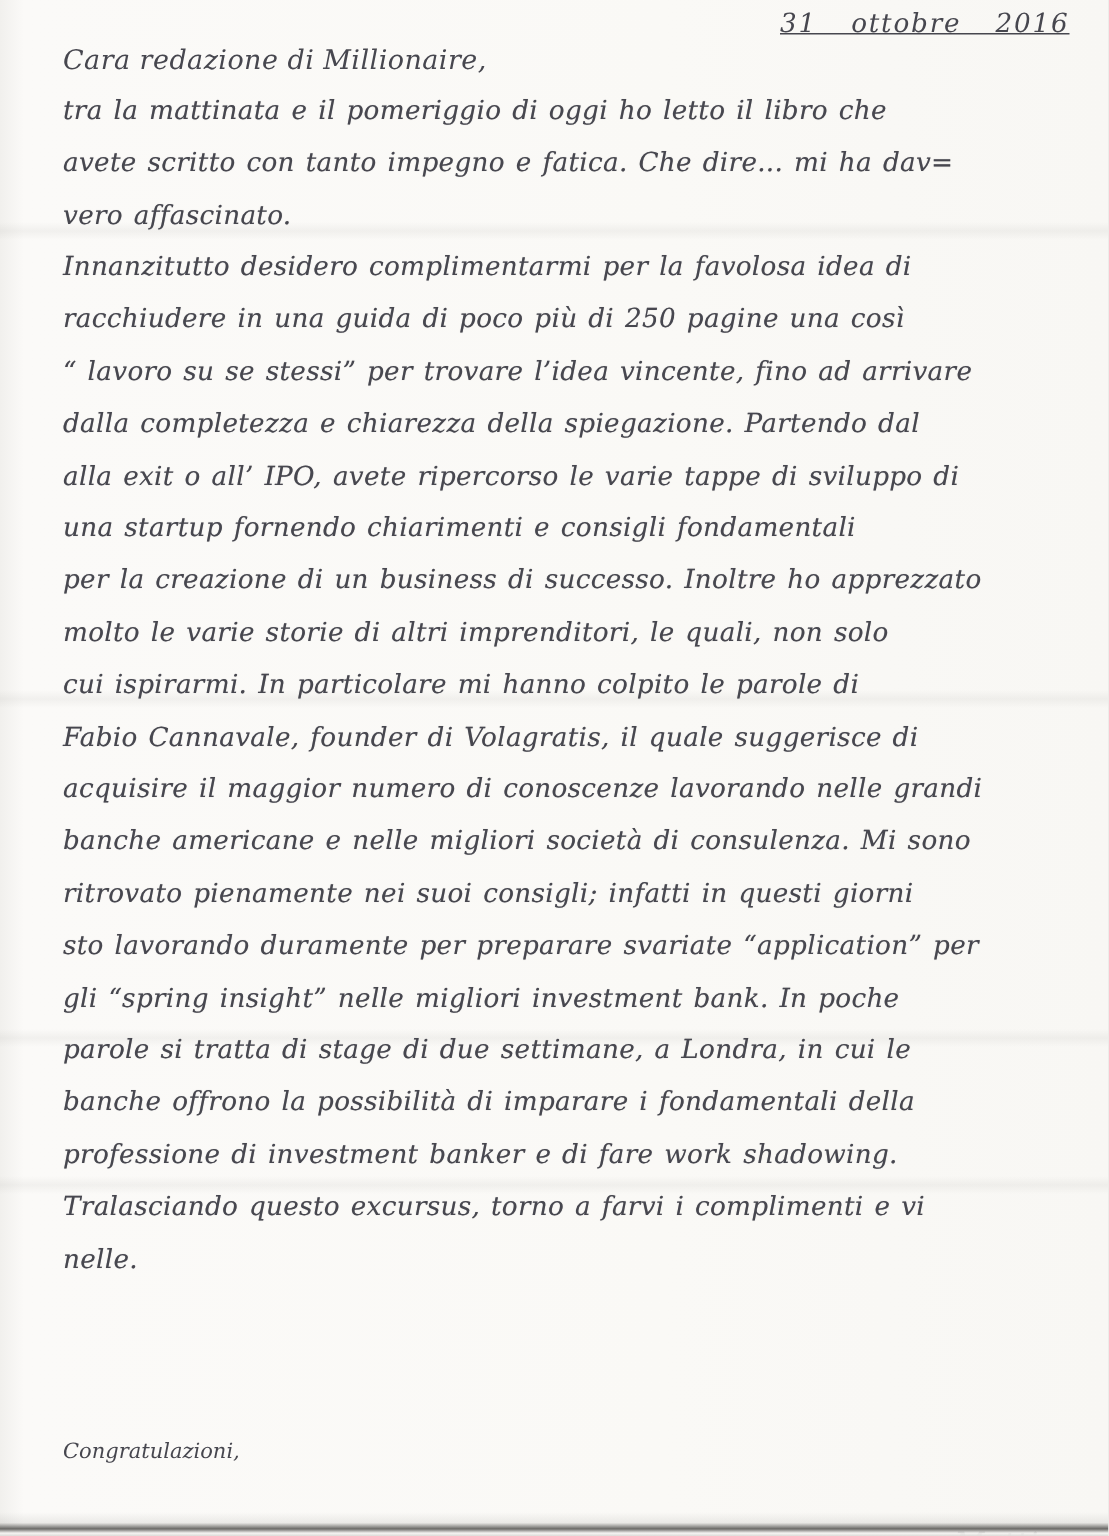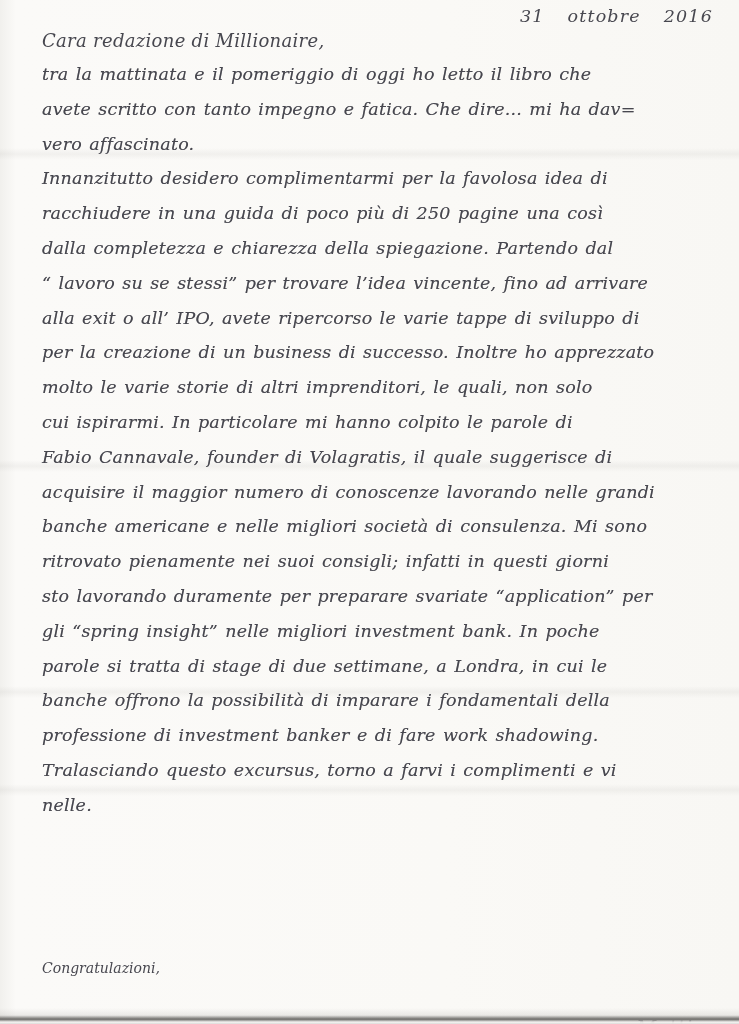--- a/index.html
+++ b/index.html
@@ -44,20 +44,21 @@
       rgba(220,219,216,1) 100%);
   }
   .date {
     position: absolute;
     top: 6px;
     right: 26px;
     font-size: 17.5px;
     letter-spacing: 1.2px;
     word-spacing: 16px;
     white-space: nowrap;
+    text-decoration: underline;
   }
   .salutation {
     position: absolute;
     top: 30px;
     left: 42px;
     font-size: 18px;
     letter-spacing: 0.3px;
     white-space: nowrap;
     text-align: right;
   }
@@ -105,23 +106,24 @@
   <div class="date">31 ottobre 2016</div>
 
   <div class="salutation">Cara redazione di Millionaire,</div>
 
   <div class="body-lines">
       <div class="letter-line">tra la mattinata e il pomeriggio di oggi ho letto  il libro che</div>
       <div class="letter-line">avete scritto con tanto impegno e fatica. Che dire... mi ha dav=</div>
       <div class="letter-line">vero affascinato.</div>
       <div class="letter-line">Innanzitutto desidero complimentarmi per la favolosa idea di</div>
       <div class="letter-line">racchiudere in una guida di poco più di 250 pagine una così</div>
+      <div class="letter-line">“ lavoro su se stessi” per trovare l’idea vincente, fino ad arrivare</div>
       <div class="letter-line">dalla completezza e chiarezza della spiegazione. Partendo dal</div>
-      <div class="letter-line">“ lavoro su se stessi” per trovare l’idea vincente, fino ad arrivare</div>
       <div class="letter-line">alla exit o all’ IPO, avete ripercorso le varie tappe di sviluppo di</div>
+      <div class="letter-line">una startup fornendo chiarimenti e consigli fondamentali</div>
       <div class="letter-line">per la creazione di un business di successo. Inoltre ho apprezzato</div>
       <div class="letter-line">molto le varie storie di altri imprenditori, le quali, non solo</div>
       <div class="letter-line">cui ispirarmi. In particolare mi hanno colpito le parole di</div>
       <div class="letter-line">Fabio Cannavale, founder di Volagratis, il quale suggerisce di</div>
       <div class="letter-line">acquisire il maggior numero di conoscenze lavorando nelle grandi</div>
       <div class="letter-line">banche americane e nelle migliori società di consulenza. Mi sono</div>
       <div class="letter-line">ritrovato pienamente nei suoi consigli; infatti in questi giorni</div>
       <div class="letter-line">sto lavorando duramente per preparare svariate “application” per</div>
       <div class="letter-line">gli “spring insight” nelle migliori investment bank. In poche</div>
       <div class="letter-line">parole si tratta di stage di due settimane, a Londra, in cui le</div>

